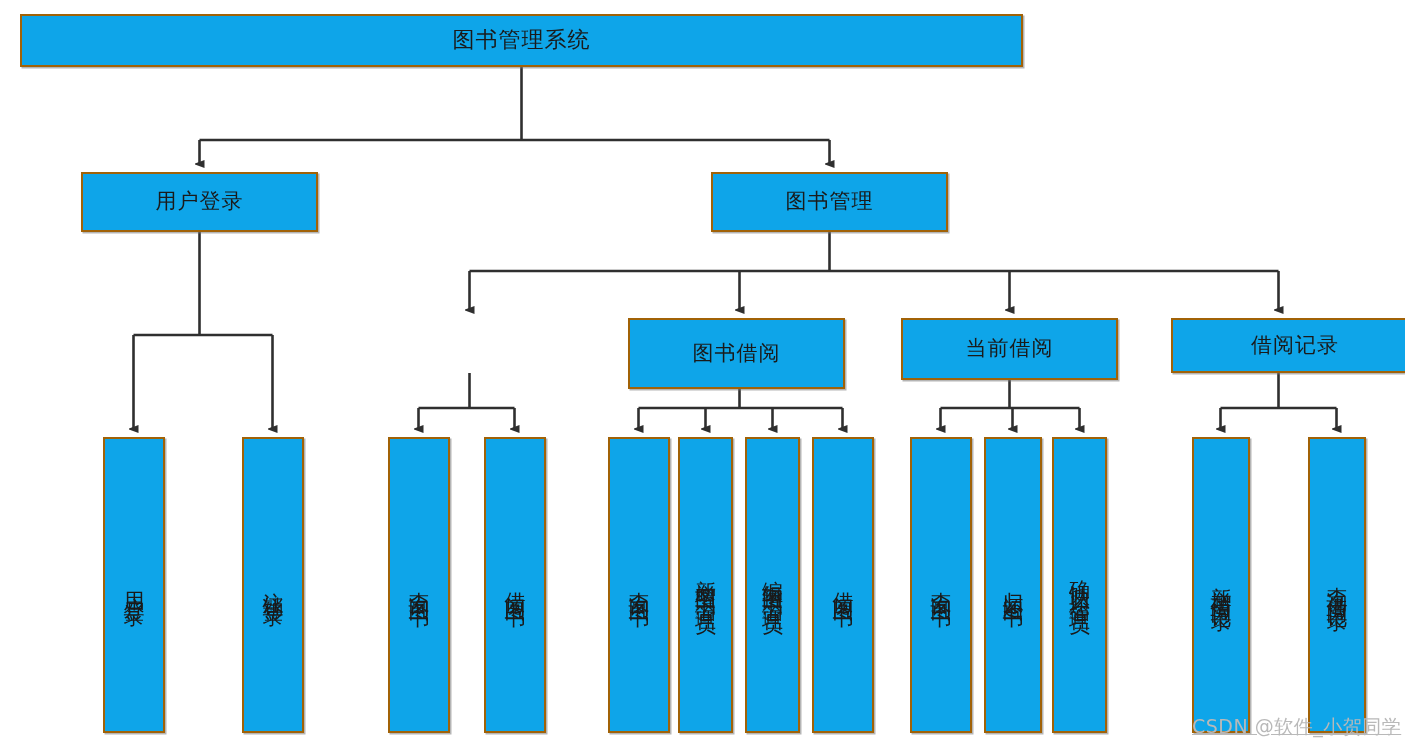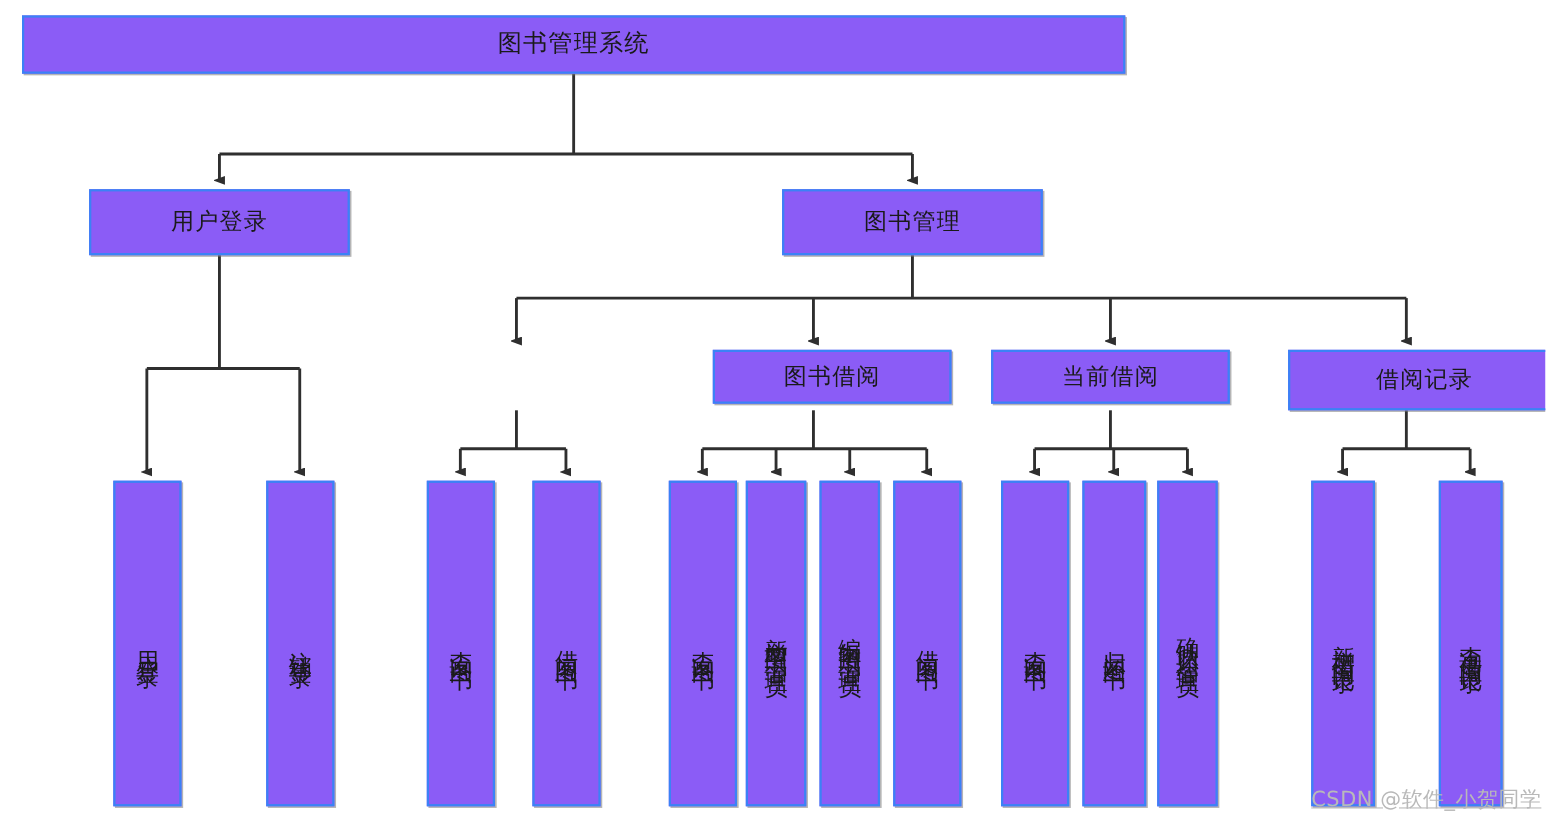--- a/index.html
+++ b/index.html
@@ -21,22 +21,22 @@
     position: absolute;
     left: 0;
     top: 0;
     width: 1405px;
     height: 747px;
     pointer-events: none;
   }
   .node {
     position: absolute;
     box-sizing: border-box;
-    border: 2px solid #3b82f6;
-    background: #8b5cf6;
+    border: 2px solid #a16207;
+    background: #0ea5e9;
     display: flex;
     align-items: center;
     justify-content: center;
     color: #1a1a1a;
     box-shadow: 1.5px 1.5px 0 rgba(120,120,120,0.55);
   }
   .node.horiz {
     font-size: 21px;
     letter-spacing: 1px;
     line-height: 1.2;
@@ -116,22 +116,22 @@
       <path d="M1220.5,408 L1220.5,429" marker-end="url(#arrow)"></path>
       <path d="M1336.5,408 L1336.5,429" marker-end="url(#arrow)"></path>
     </g>
   </svg>
 
   <div class="node horiz root" style="left:20px;top:14px;width:1003px;height:53px;">图书管理系统</div>
 
   <div class="node horiz" style="left:81px;top:172px;width:237px;height:60px;">用户登录</div>
   <div class="node horiz" style="left:711px;top:172px;width:237px;height:60px;">图书管理</div>
 
-  <div class="node horiz" style="left:648px;top:318px;width:217px;height:49px;">图书借阅</div>
-  <div class="node horiz" style="left:901px;top:318px;width:217px;height:49px;">当前借阅</div>
+  <div class="node horiz" style="left:628px;top:318px;width:217px;height:71px;">图书借阅</div>
+  <div class="node horiz" style="left:901px;top:318px;width:217px;height:62px;">当前借阅</div>
   <div class="node horiz" style="left:1171px;top:318px;width:248px;height:55px;">借阅记录</div>
 
   <div class="node vert" style="left:103px;top:437px;width:62px;height:296px;">用户登录</div>
   <div class="node vert" style="left:242px;top:437px;width:62px;height:296px;">注销登录</div>
   <div class="node vert" style="left:388px;top:437px;width:62px;height:296px;">查询图书</div>
   <div class="node vert" style="left:484px;top:437px;width:62px;height:296px;">借阅图书</div>
   <div class="node vert" style="left:608px;top:437px;width:62px;height:296px;">查询图书</div>
   <div class="node vert" style="left:678px;top:437px;width:55px;height:296px;">新增图书（管理员）</div>
   <div class="node vert" style="left:745px;top:437px;width:55px;height:296px;">编辑图书（管理员）</div>
   <div class="node vert" style="left:812px;top:437px;width:62px;height:296px;">借阅图书</div>

